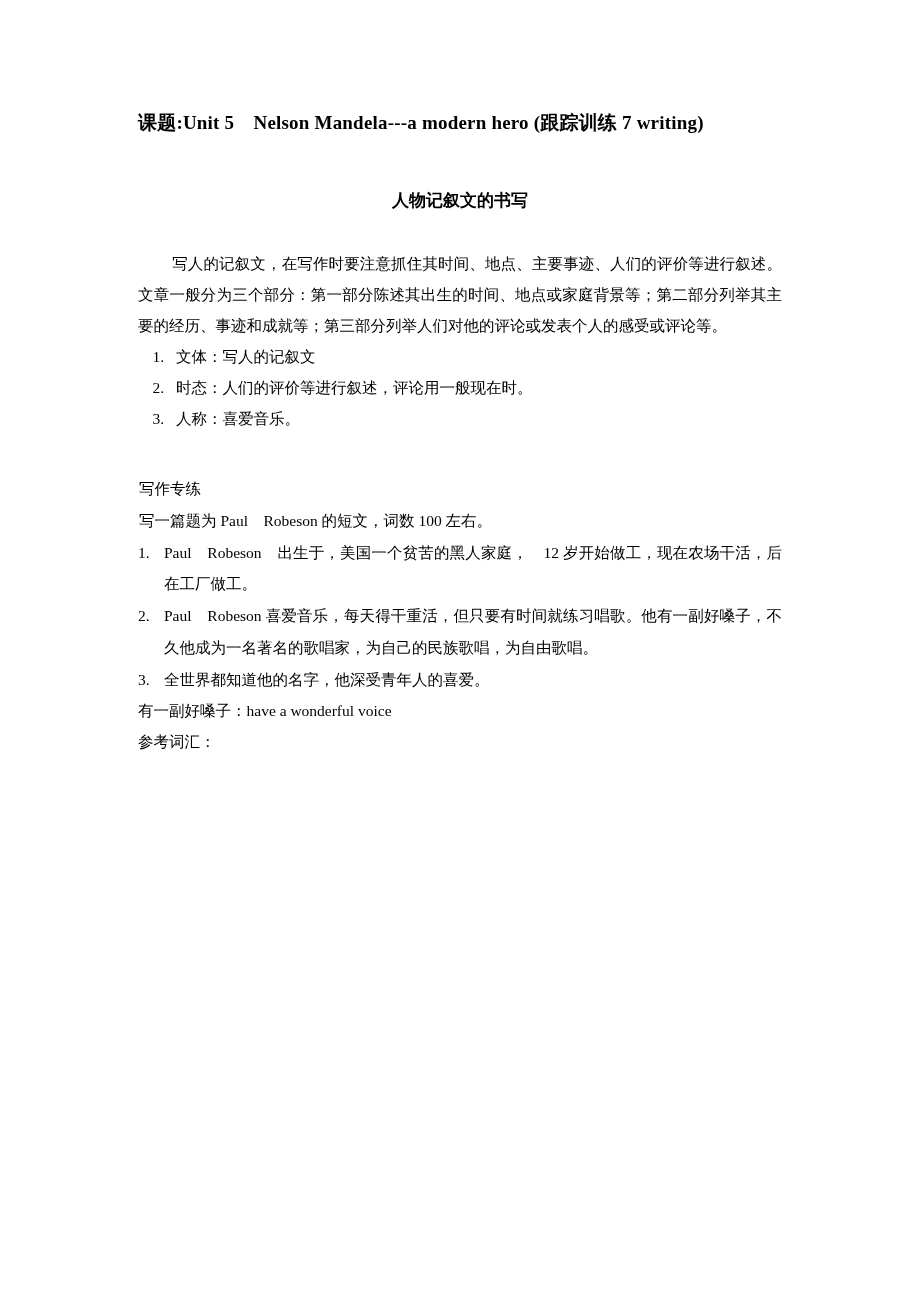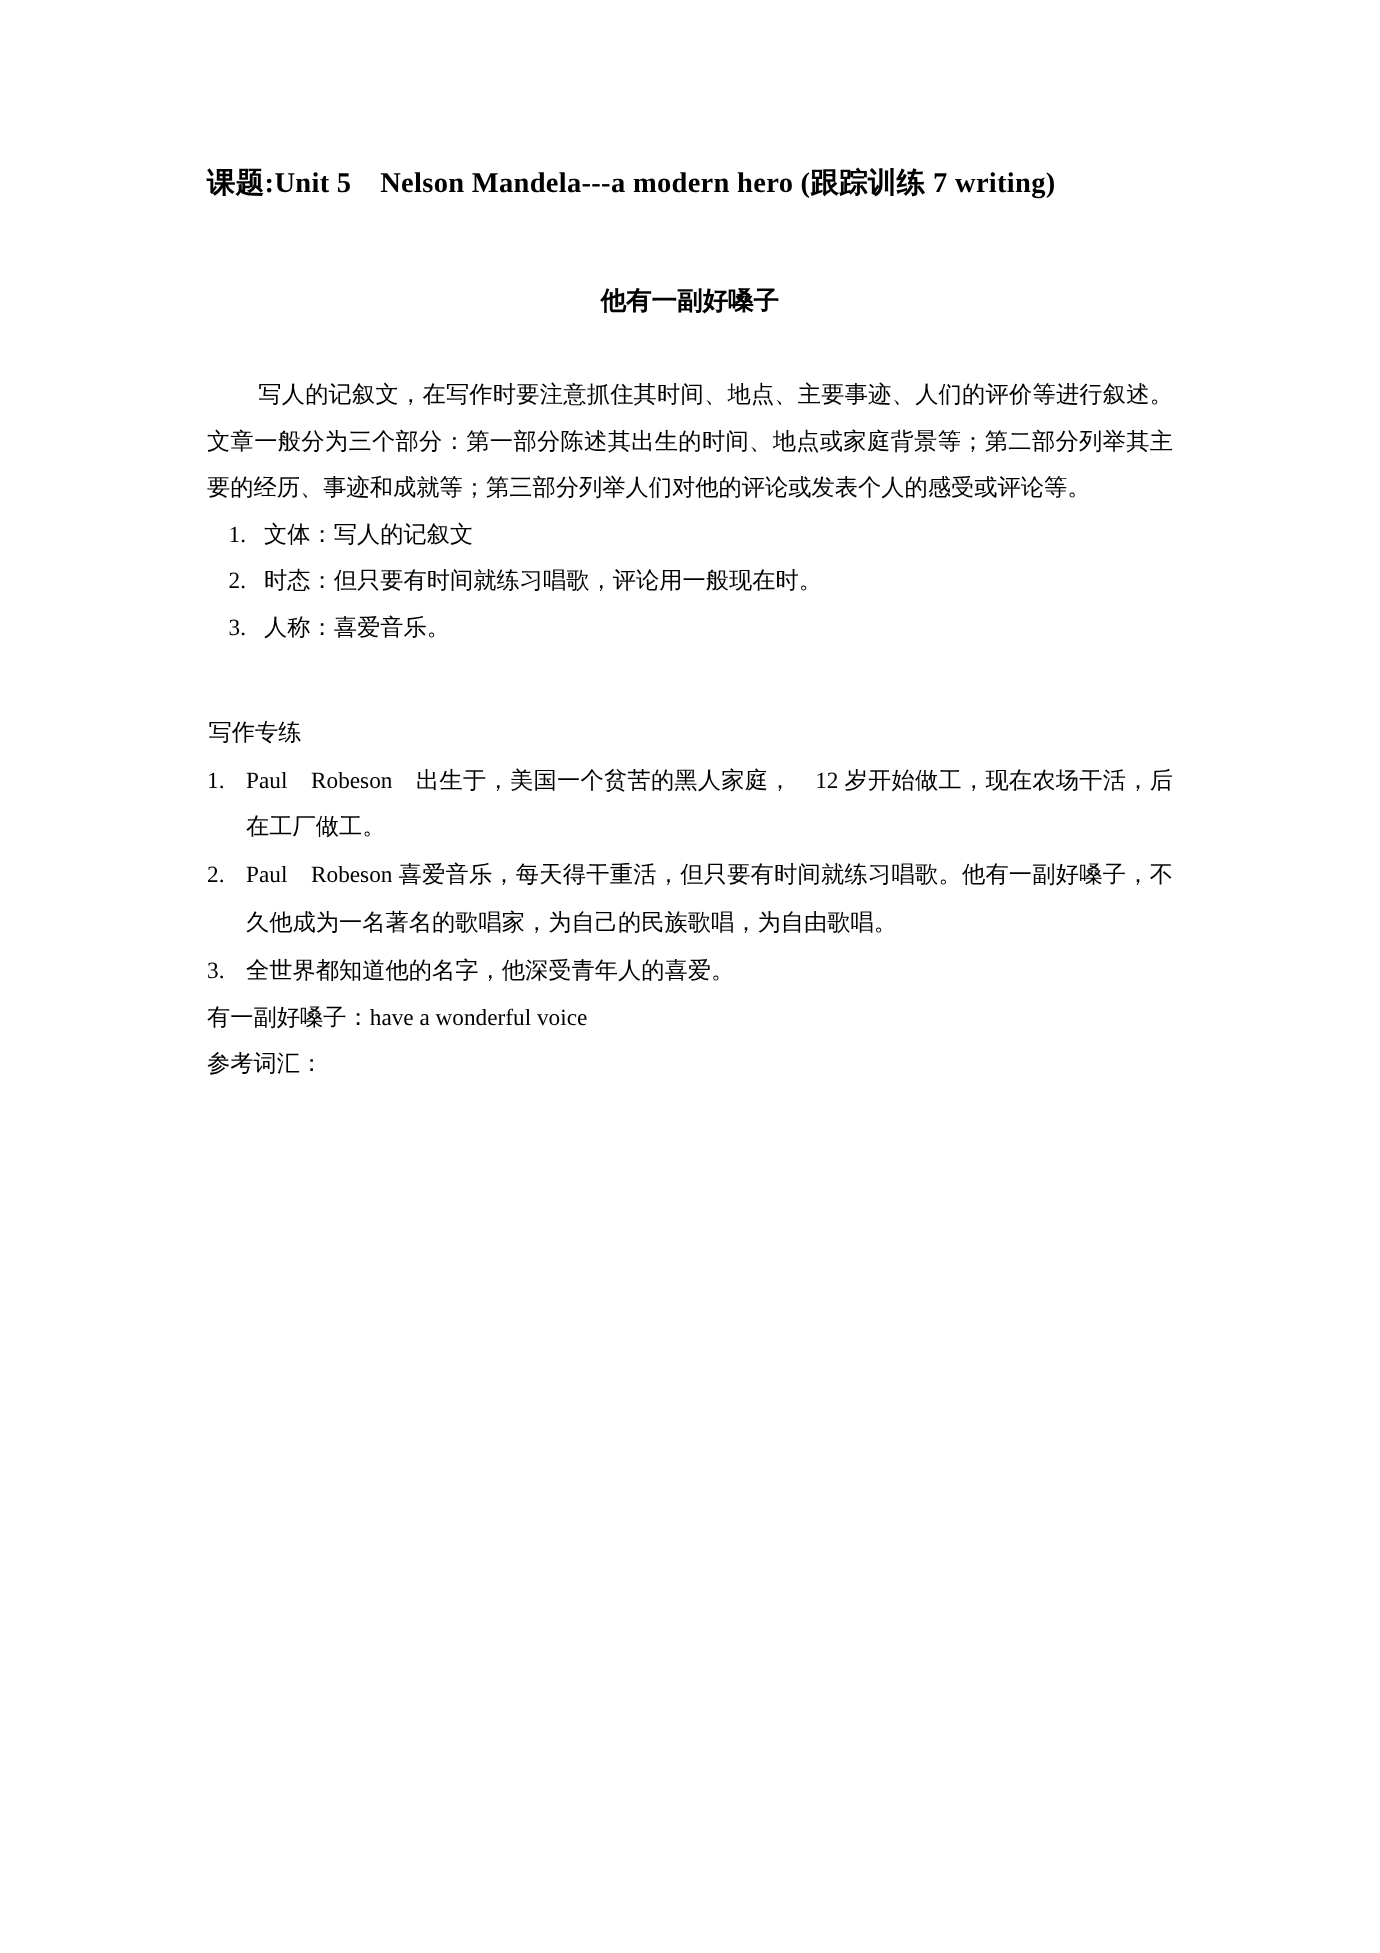--- a/index.html
+++ b/index.html
@@ -105,43 +105,44 @@
     margin: 0;
   }
 </style>
 </head>
 <body>
 
 <div class="page">
 
   <h1 class="doc-title">课题:Unit 5　Nelson Mandela---a modern hero (跟踪训练 7 writing)</h1>
 
-  <div class="subtitle">他有一副好嗓子</div>
+  <div class="subtitle">人物记叙文的书写</div>
 
   <p class="para"><span class="indent"></span><span>写人的记叙文，在写作时要注意抓住其时间、地点、主要事迹、人们的评价等进行叙述。文章一般分为三个部分：第一部分陈述其出生的时间、地点或家庭背景等；第二部分列举其主要的经历、事迹和成就等；第三部分列举人们对他的评论或发表个人的感受或评论等。</span></p>
 
   <ol class="lettered">
     <li>
       <span class="num">1.</span>
       <span class="txt">文体：写人的记叙文</span>
     </li>
     <li>
       <span class="num">2.</span>
-      <span class="txt">时态：但只要有时间就练习唱歌，评论用一般现在时。</span>
+      <span class="txt">时态：人们的评价等进行叙述，评论用一般现在时。</span>
     </li>
     <li>
       <span class="num">3.</span>
       <span class="txt">人称：喜爱音乐。</span>
     </li>
   </ol>
 
   <div class="section-gap"></div>
 
   <div class="plain-line">写作专练</div>
 
+  <div class="plain-line">写一篇题为 Paul　Robeson 的短文，词数 100 左右。</div>
 
 
   <ol class="numbered">
     <li>
       <span class="num">1.</span>
       <span class="txt">Paul　Robeson　出生于，美国一个贫苦的黑人家庭，　12 岁开始做工，现在农场干活，后在工厂做工。</span>
     </li>
     <li>
       <span class="num">2.</span>
       <span class="txt">Paul　Robeson 喜爱音乐，每天得干重活，但只要有时间就练习唱歌。他有一副好嗓子，不久他成为一名著名的歌唱家，为自己的民族歌唱，为自由歌唱。</span>

